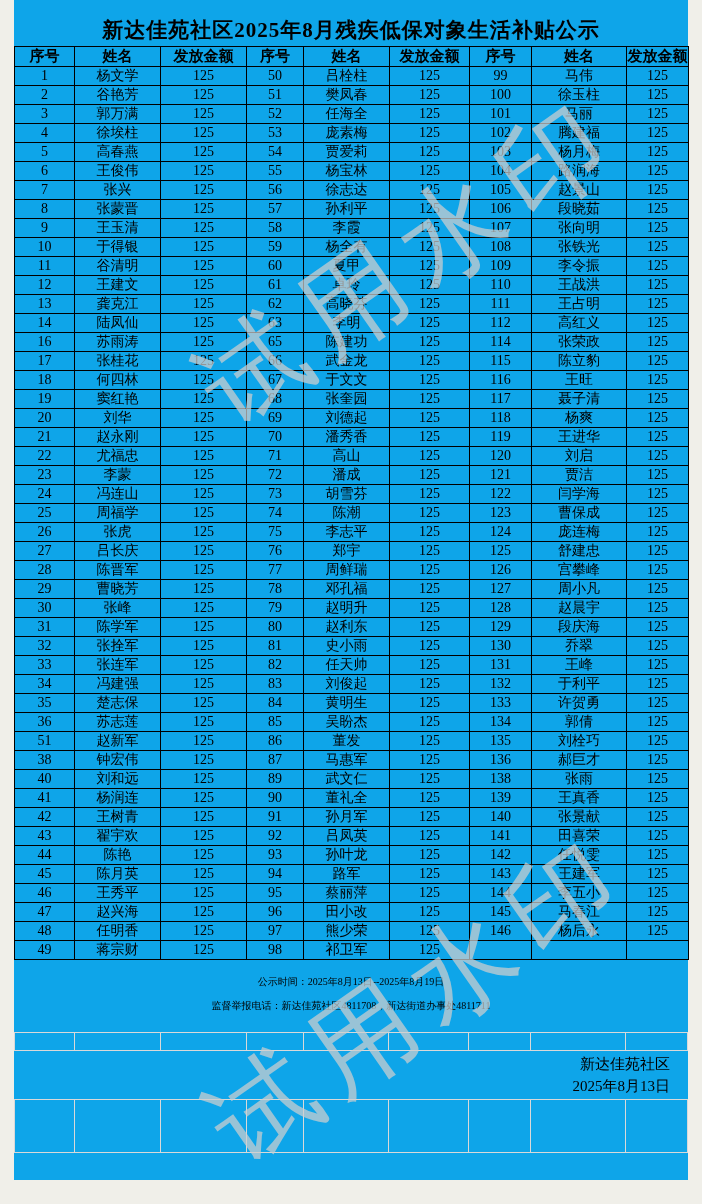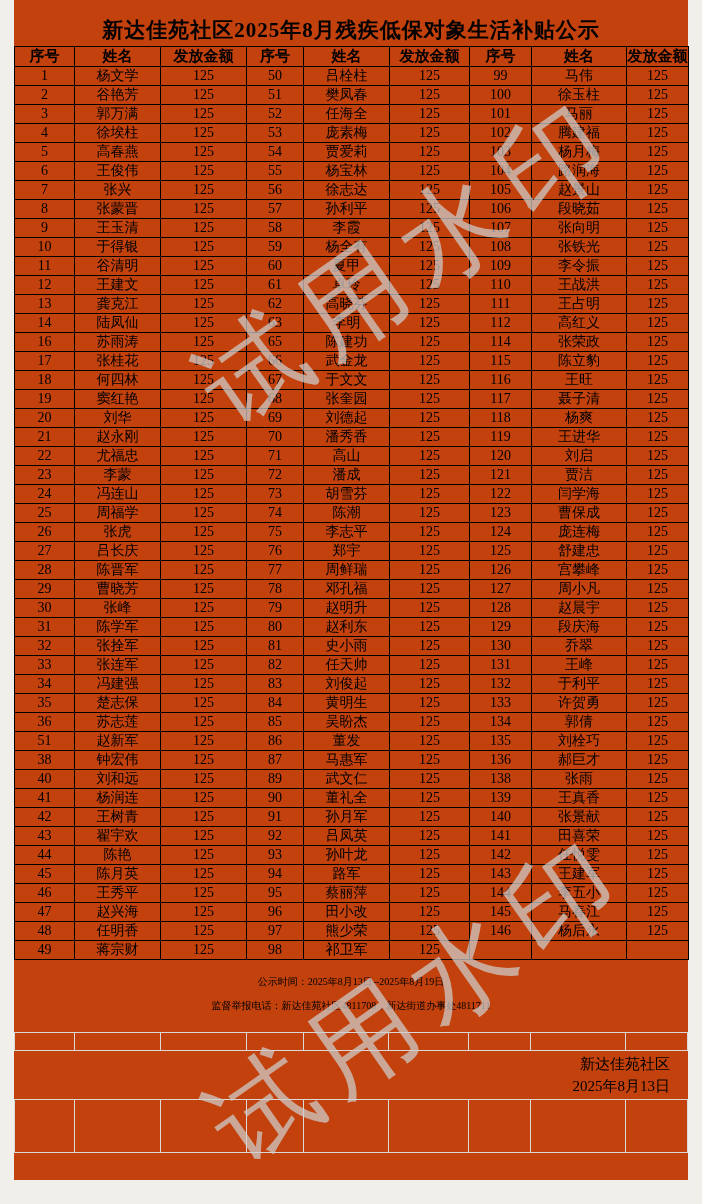--- a/index.html
+++ b/index.html
@@ -4,21 +4,21 @@
 <style>
   html,body{margin:0;padding:0;}
   body{
     width:702px;height:1204px;position:relative;overflow:hidden;
     background:#f0efe9;
     font-family:"Liberation Serif","DejaVu Serif",serif;
     color:#000;
   }
   .sheet{
     position:absolute;left:14px;top:0;width:674px;height:1180px;
-    background:#c2410c;z-index:1;
+    background:#0ea5e9;z-index:1;
   }
   .title{
     padding-top:14px;height:32px;line-height:32px;text-align:center;
     font-size:21px;font-weight:bold;letter-spacing:1px;
   }
   table.subsidy{border-collapse:collapse;table-layout:fixed;width:674px;}
   table.subsidy th,table.subsidy td{
     border:1px solid #000;text-align:center;vertical-align:middle;
     padding:0;overflow:hidden;white-space:nowrap;
   }

